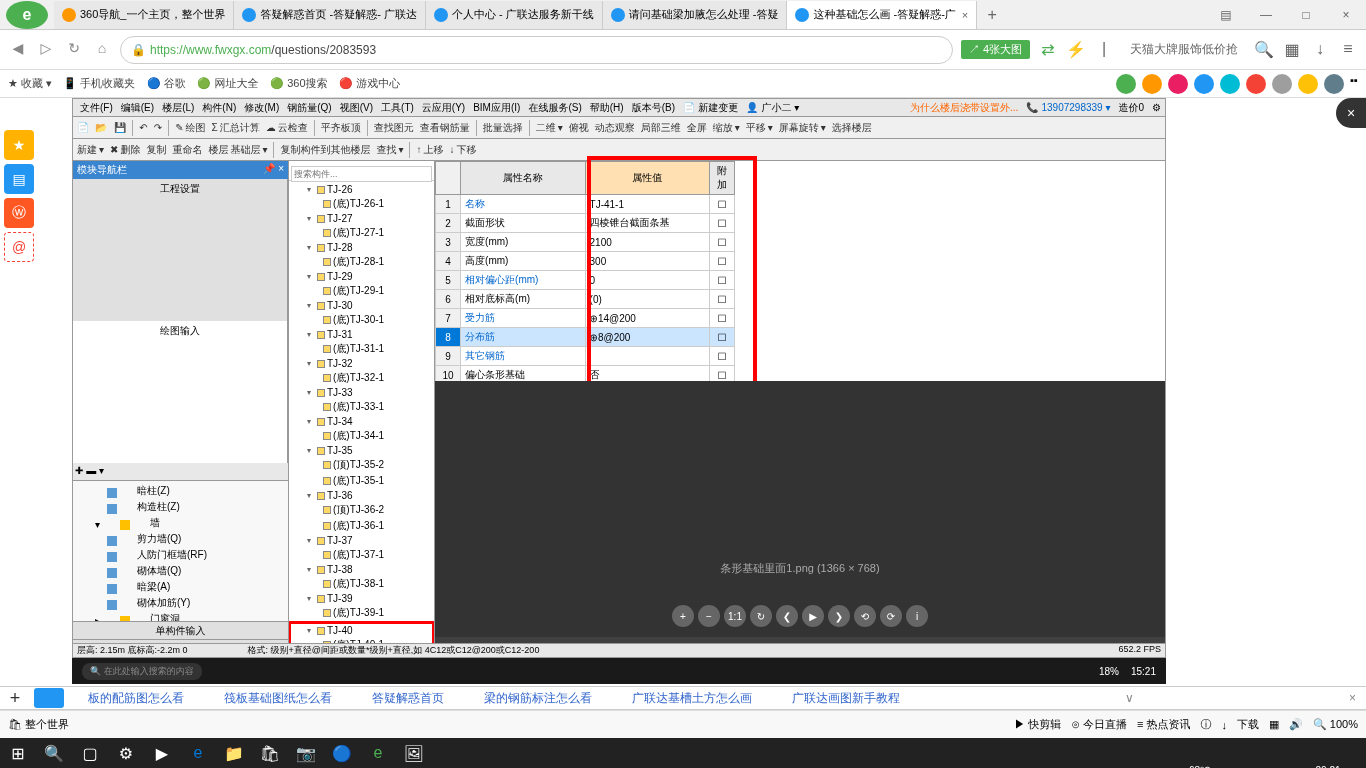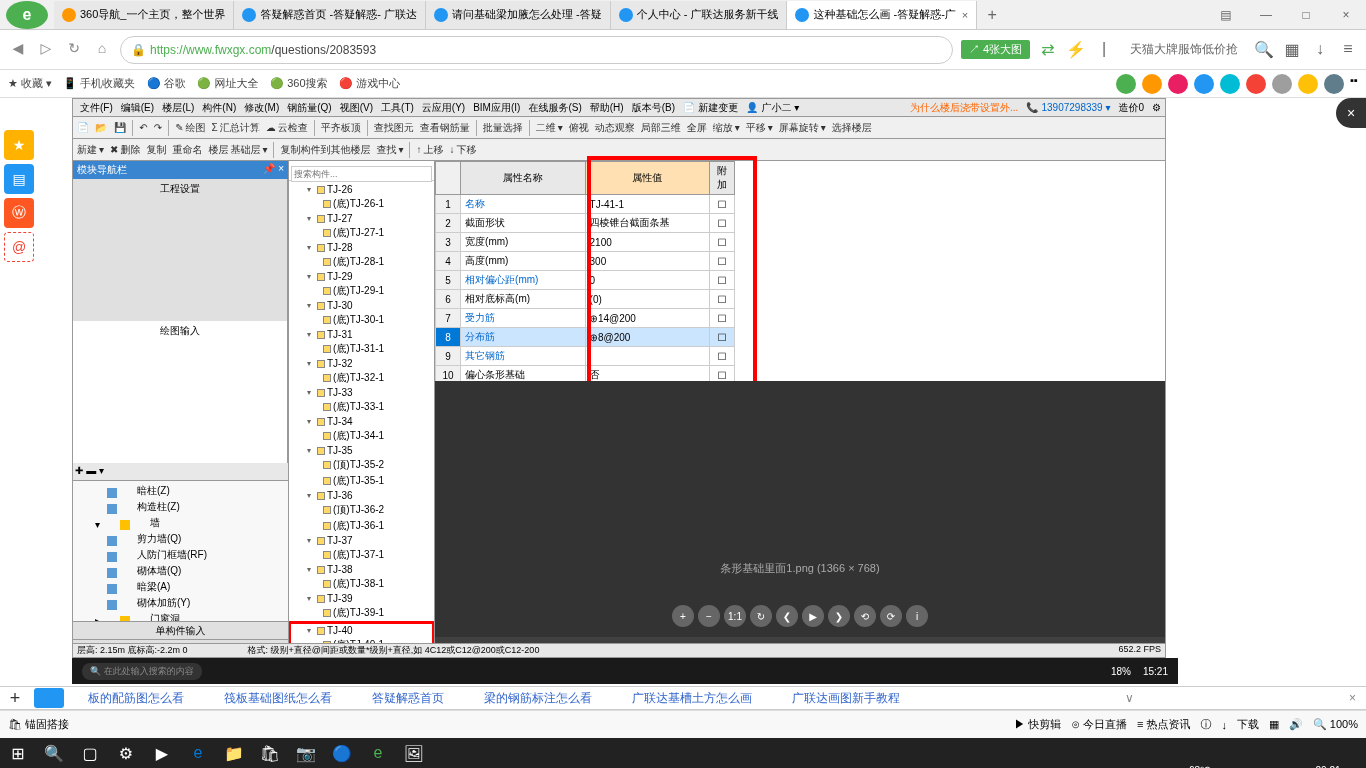--- a/index.html
+++ b/index.html
@@ -113,44 +113,44 @@
 .bb-right { margin-left: auto; display: flex; gap: 10px; align-items: center; }
 
 
 .taskbar { position: absolute; bottom: 0; left: 0; right: 0; height: 30px; background: #222; display: flex; align-items: center; }
 .tb-btn { width: 36px; height: 30px; display: flex; align-items: center; justify-content: center; color: #fff; }
 .tb-tray { margin-left: auto; display: flex; align-items: flex-end; color: #fff; font-size: 10px; gap: 0; padding-right: 6px; margin-top: 46px; }
 .temp-box { text-align: center; line-height: 1.1; }
 .clock { text-align: center; line-height: 1.1; }
 
 
-.dark-strip { position: absolute; left: 72px; right: 188px; bottom: 84px; height: 26px; background: #1a1a1a; display: flex; align-items: center; padding: 0 10px; }
+.dark-strip { position: absolute; left: 72px; right: 200px; bottom: 84px; height: 26px; background: #1a1a1a; display: flex; align-items: center; padding: 0 10px; }
 .dark-strip .pill { background: #333; color: #888; font-size: 9px; padding: 2px 8px; border-radius: 8px; }
 .dark-pct { margin-left: auto; color: #fff; font-size: 10px; display:flex; gap:12px; align-items:center;}
 </style>
 </head>
 <body>
 
 <div class="browser-tabs">
   <div style="width:42px;height:28px;background:#4CAF50;border-radius:50%;margin:0 6px;color:#fff;text-align:center;line-height:28px;font-weight:bold">e</div>
   <div class="tab">
       <span class="tab-icon orange"></span>
       <span>360导航_一个主页，整个世界</span>
     </div>
   <div class="tab">
       <span class="tab-icon blue"></span>
       <span>答疑解惑首页 -答疑解惑- 广联达</span>
     </div>
   <div class="tab">
       <span class="tab-icon blue"></span>
-      <span>请问基础梁加腋怎么处理 -答疑</span>
+      <span>个人中心 - 广联达服务新干线</span>
     </div>
   <div class="tab">
       <span class="tab-icon blue"></span>
-      <span>个人中心 - 广联达服务新干线</span>
+      <span>请问基础梁加腋怎么处理 -答疑</span>
     </div>
   <div class="tab active">
       <span class="tab-icon blue"></span>
       <span>这种基础怎么画 -答疑解惑-广</span>
       <span class="tab-close">×</span>
     </div>
   <div class="new-tab">+</div>
   <div class="window-controls">
     <div class="win-btn">▤</div>
     <div class="win-btn">—</div>
@@ -501,21 +501,21 @@
   <span class="suggest">筏板基础图纸怎么看</span>
   <span class="suggest">答疑解惑首页</span>
   <span class="suggest">梁的钢筋标注怎么看</span>
   <span class="suggest">广联达基槽土方怎么画</span>
   <span class="suggest">广联达画图新手教程</span>
   <span class="close-x">∨</span>
   <span class="close-x">×</span>
 </div>
 
 <div class="bottom-bar2">
-  <span>🛍 <span>锚固搭接</span></span>
+  <span>🛍 <span>整个世界</span></span>
   <div class="bb-right">
     <span>▶ <span>快剪辑</span></span>
     <span>⊙ <span>今日直播</span></span>
     <span>≡ <span>热点资讯</span></span>
     <span>ⓘ</span>
     <span>↓</span>
     <span>下载</span>
     <span>▦</span>
     <span>🔊</span>
     <span>🔍 <span>100%</span></span>

